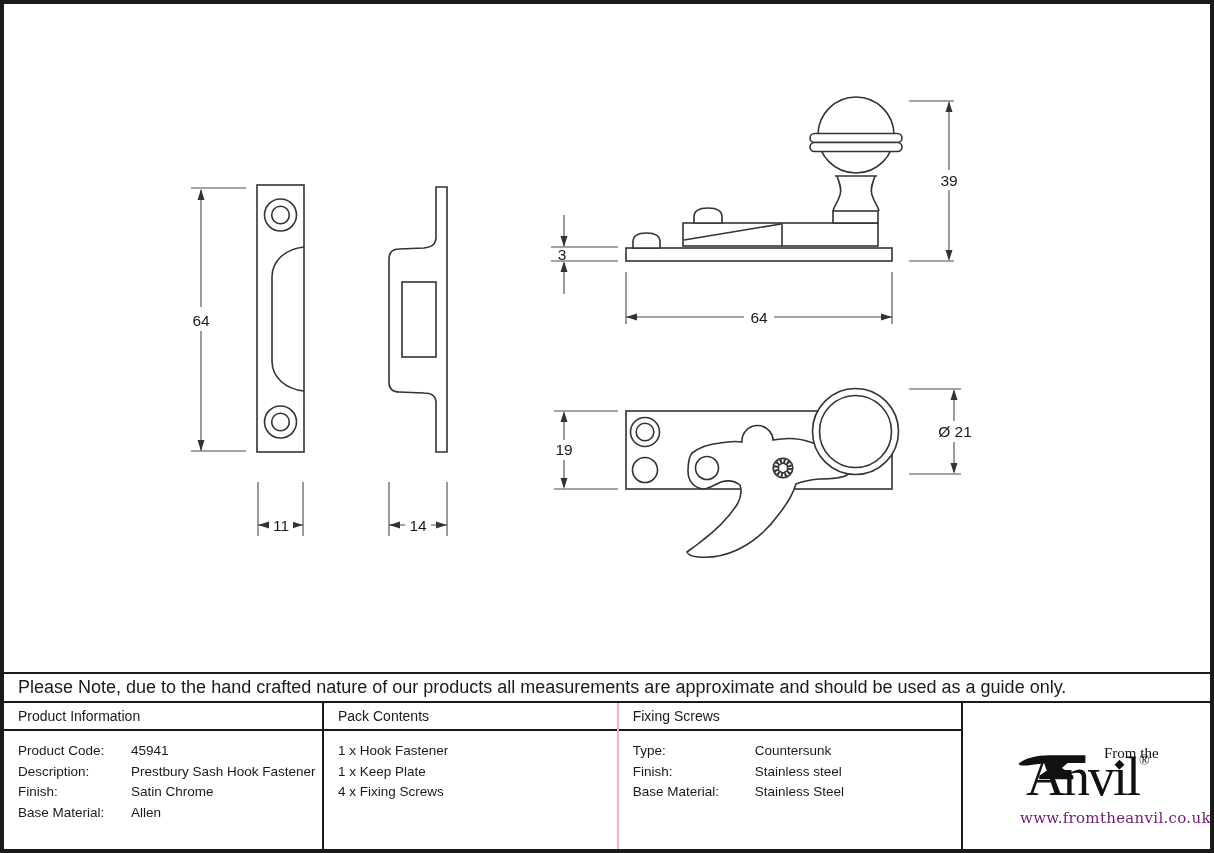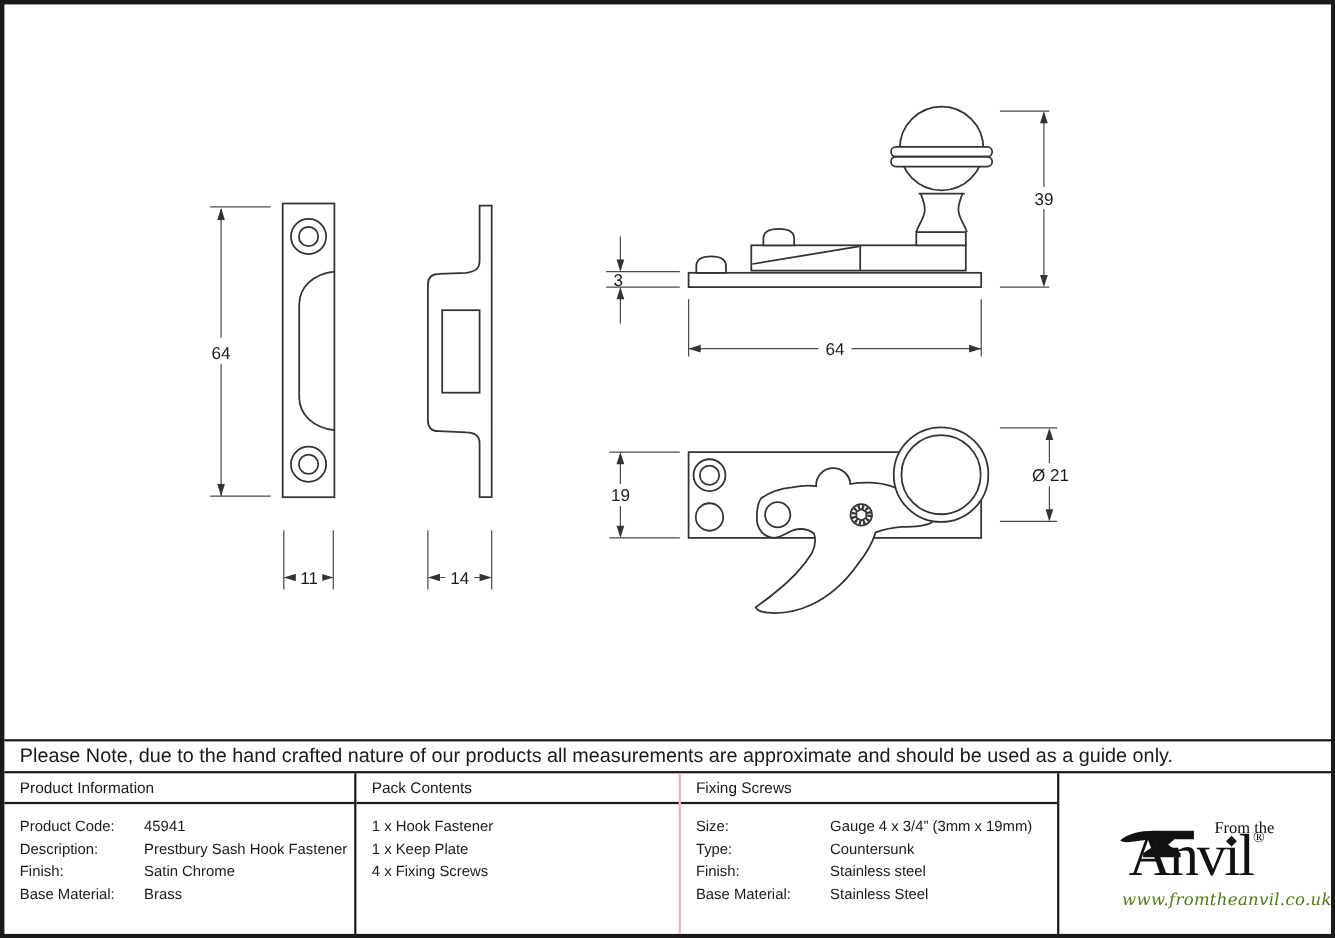--- a/index.html
+++ b/index.html
@@ -36,21 +36,21 @@
   .list-item{line-height:20.5px;}
 
   
   .logo{position:relative;width:200px;height:118px;}
   .logo-tagline{position:absolute;top:28px;left:94px;font-family:"Liberation Serif",serif;font-size:15px;color:#111;}
   .logo-word{position:absolute;top:33px;left:16px;font-family:"Liberation Serif",serif;font-size:54px;line-height:1;letter-spacing:-2px;color:#111;white-space:nowrap;}
   .logo-anvil{position:absolute;top:36px;left:6px;width:72px;height:27px;z-index:2;}
   .logo-i{position:relative;display:inline-block;}
   .logo-tittle{position:absolute;top:7px;left:50%;transform:translateX(-50%);font-size:13px;letter-spacing:0;}
   .logo-reg{font-size:14px;vertical-align:30px;letter-spacing:0;}
-  .logo-url{position:absolute;bottom:8px;left:10px;font-family:"DejaVu Serif",serif;font-style:italic;font-size:15px;letter-spacing:0.3px;color:#4d7c0f;white-space:nowrap;}
+  .logo-url{position:absolute;bottom:8px;left:10px;font-family:"DejaVu Serif",serif;font-size:15px;letter-spacing:0.3px;color:#701a75;white-space:nowrap;}
 </style>
 </head>
 <body>
 
 <div class="sheet">
 
   <div class="drawing-area">
     <svg width="1206" height="668" viewBox="0 0 1206 668">
 
       <g>
@@ -197,41 +197,37 @@
         <div class="kv-row">
           <span class="kv-label">Description:</span>
           <span class="kv-value">Prestbury Sash Hook Fastener</span>
         </div>
         <div class="kv-row">
           <span class="kv-label">Finish:</span>
           <span class="kv-value">Satin Chrome</span>
         </div>
         <div class="kv-row">
           <span class="kv-label">Base Material:</span>
-          <span class="kv-value">Brass</span>
+          <span class="kv-value">Allen</span>
         </div>
       </div>
     </div>
 
     <div class="col col-2">
       <div class="col-header">Pack Contents</div>
       <div class="col-body">
         <div class="list-item">1 x Hook Fastener</div>
         <div class="list-item">1 x Keep Plate</div>
         <div class="list-item">4 x Fixing Screws</div>
       </div>
     </div>
 
     <div class="col col-3">
       <div class="col-header">Fixing Screws</div>
       <div class="col-body">
-        <div class="kv-row">
-          <span class="kv-label">Size:</span>
-          <span class="kv-value">Gauge 4 x 3/4” (3mm x 19mm)</span>
-        </div>
         <div class="kv-row">
           <span class="kv-label">Type:</span>
           <span class="kv-value">Countersunk</span>
         </div>
         <div class="kv-row">
           <span class="kv-label">Finish:</span>
           <span class="kv-value">Stainless steel</span>
         </div>
         <div class="kv-row">
           <span class="kv-label">Base Material:</span>

